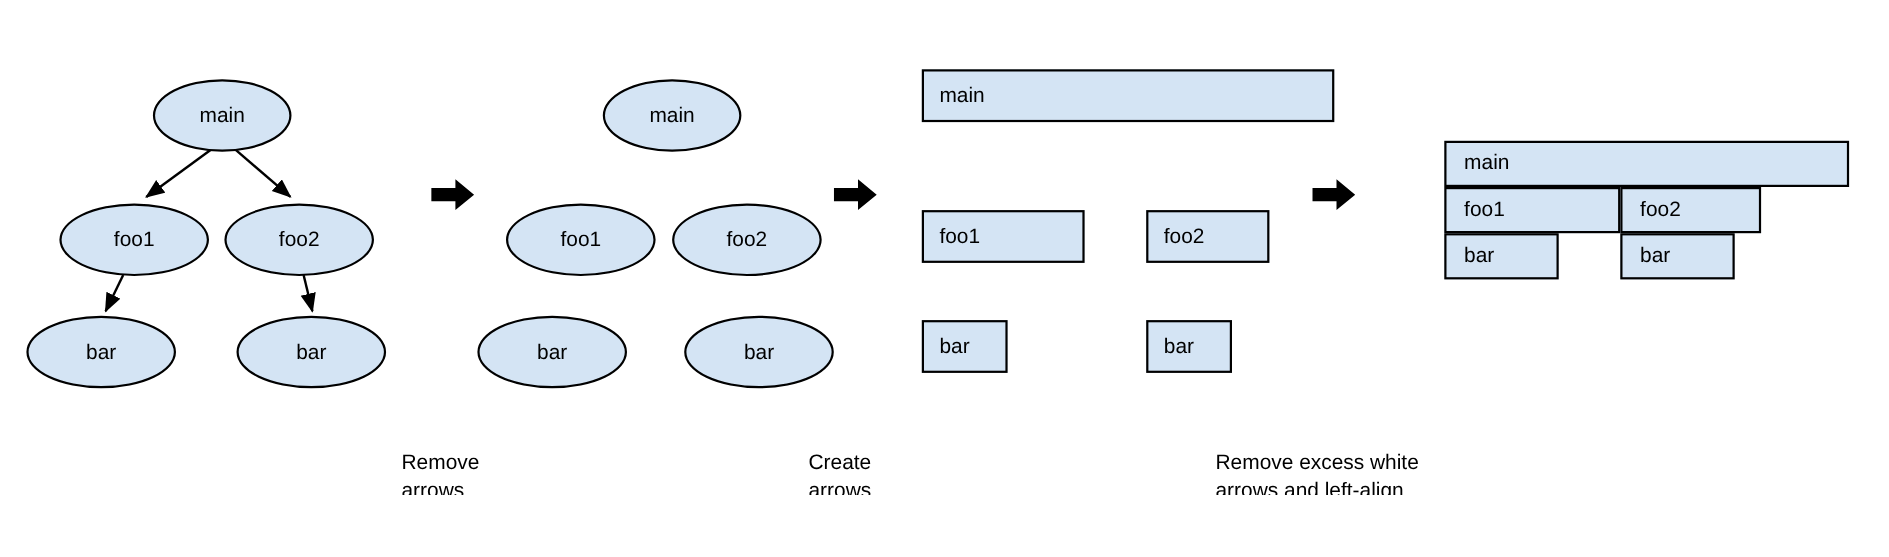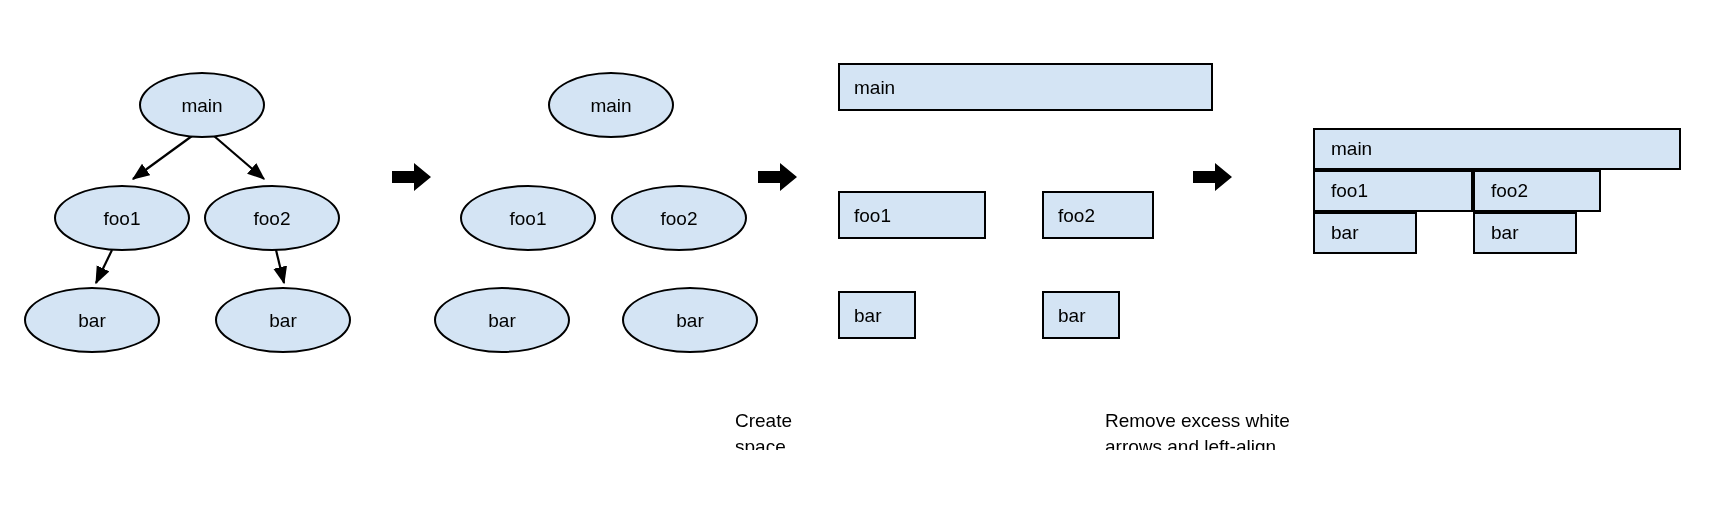--- a/index.html
+++ b/index.html
@@ -187,18 +187,20 @@
       <span>foo2</span>
     </div>
     <div class="frame" style="left:1313px; top:212px; width:104px; height:42px;">
       <span>bar</span>
     </div>
     <div class="frame" style="left:1473px; top:212px; width:104px; height:42px;">
       <span>bar</span>
     </div>
   </div>
 
+  <div class="caption" style="left:365px; top:408px;">Remove
+arrows</div>
   <div class="caption" style="left:735px; top:408px;">Create
-space</div>
+arrows</div>
   <div class="caption" style="left:1105px; top:408px;">Remove excess white
 arrows and left-align</div>
 
 </div>
 
 </body></html>

